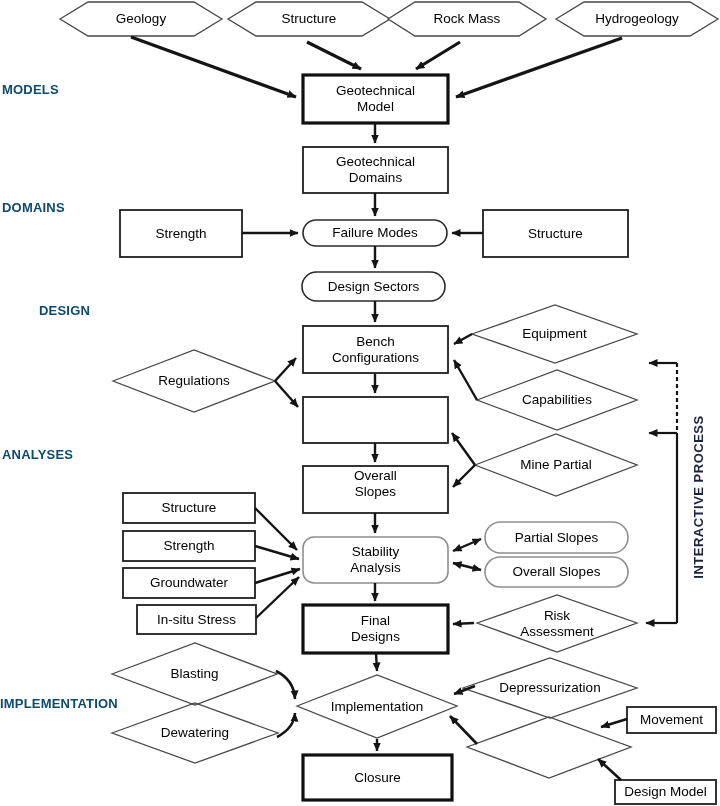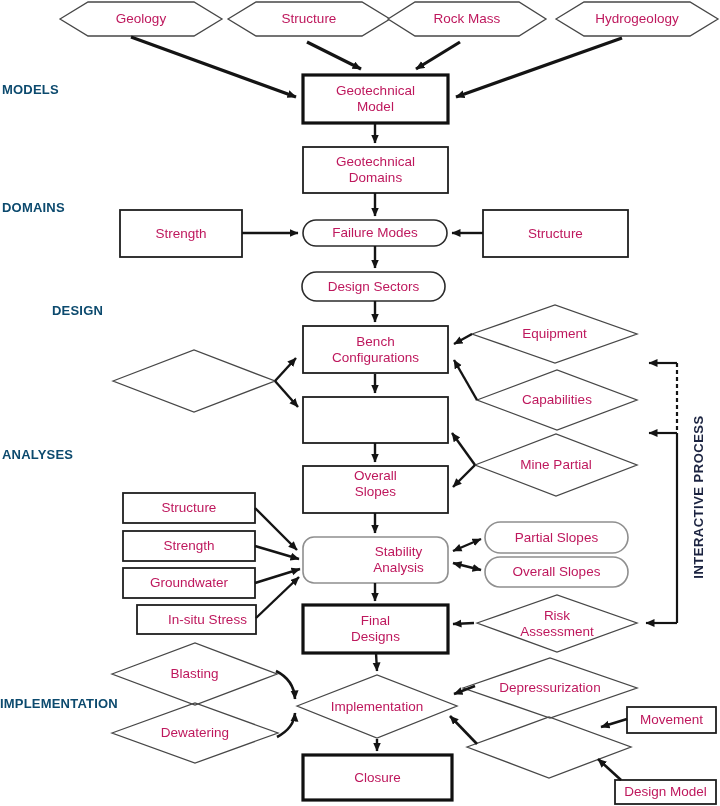--- a/index.html
+++ b/index.html
@@ -3,21 +3,21 @@
 <meta charset="utf-8">
 <style>
   html,body{margin:0;padding:0;background:#ffffff;}
   #stage{
     position:relative;width:720px;height:806px;background:#ffffff;
     font-family:"Liberation Sans", sans-serif;overflow:hidden;
   }
   #diagram-svg{position:absolute;left:0;top:0;}
   .lbl{
     position:absolute;display:flex;align-items:center;justify-content:center;
-    text-align:center;white-space:pre-line;color:#be185d;font-size:13.5px;
+    text-align:center;white-space:pre-line;color:#000000;font-size:13.5px;
     line-height:1.16;pointer-events:none;
   }
   .sec{
     font-weight:bold;justify-content:flex-start;text-align:left;
     font-size:13px;letter-spacing:.2px;color:#0c4a6e;
   }
   .rail-lbl{
     font-weight:bold;font-size:13px;letter-spacing:.5px;color:#1b2340;
     transform:rotate(-90deg);
   }
@@ -146,21 +146,21 @@
       <line x1="677" y1="363" x2="649" y2="363" marker-end="url(#ah)"></line>
       <line x1="677" y1="363" x2="677" y2="433" stroke-dasharray="4 3"></line>
       <line x1="677" y1="433" x2="649" y2="433" marker-end="url(#ah)"></line>
       <line x1="677" y1="433" x2="677" y2="623"></line>
       <line x1="677" y1="623" x2="646" y2="623" marker-end="url(#ah)"></line>
     </g>
   </svg>
 
   <div class="lbl sec" style="left:2px;top:82px;width:92px;height:16px;">MODELS</div>
   <div class="lbl sec" style="left:2px;top:200px;width:92px;height:16px;">DOMAINS</div>
-  <div class="lbl sec" style="left:20px;top:303px;width:92px;height:16px;padding-left:32px;">DESIGN</div>
+  <div class="lbl sec" style="left:7px;top:303px;width:92px;height:16px;padding-left:32px;">DESIGN</div>
   <div class="lbl sec" style="left:2px;top:447px;width:92px;height:16px;">ANALYSES</div>
   <div class="lbl sec" style="left:0px;top:696px;width:128px;height:16px;">IMPLEMENTATION</div>
 
   <div class="lbl" style="left:60px;top:2px;width:162px;height:34px;">Geology</div>
   <div class="lbl" style="left:228px;top:2px;width:162px;height:34px;">Structure</div>
   <div class="lbl" style="left:388px;top:2px;width:158px;height:34px;">Rock Mass</div>
   <div class="lbl" style="left:556px;top:2px;width:162px;height:34px;">Hydrogeology</div>
 
   <div class="lbl" style="left:303px;top:75px;width:145px;height:48px;">Geotechnical
 Model</div>
@@ -168,31 +168,32 @@
 Domains</div>
 
   <div class="lbl" style="left:120px;top:210px;width:122px;height:47px;">Strength</div>
   <div class="lbl" style="left:303px;top:220px;width:144px;height:26px;">Failure Modes</div>
   <div class="lbl" style="left:483px;top:210px;width:145px;height:47px;">Structure</div>
   <div class="lbl" style="left:302px;top:272px;width:143px;height:29px;">Design Sectors</div>
 
   <div class="lbl" style="left:303px;top:326px;width:145px;height:47px;">Bench
 Configurations</div>
   <div class="lbl" style="left:472px;top:305px;width:165px;height:58px;">Equipment</div>
+  <div class="lbl" style="left:113px;top:350px;width:162px;height:62px;">Regulations</div>
   <div class="lbl" style="left:477px;top:370px;width:160px;height:60px;">Capabilities</div>
   <div class="lbl" style="left:475px;top:434px;width:162px;height:62px;">Mine Partial</div>
   <div class="lbl" style="left:303px;top:466px;width:145px;height:35px;">Overall
 Slopes</div>
 
   <div class="lbl" style="left:123px;top:493px;width:132px;height:30px;">Structure</div>
   <div class="lbl" style="left:123px;top:531px;width:132px;height:30px;">Strength</div>
   <div class="lbl" style="left:123px;top:568px;width:132px;height:30px;">Groundwater</div>
-  <div class="lbl" style="left:137px;top:605px;width:119px;height:29px;margin-left:11px;">In-situ Stress</div>
-
-  <div class="lbl" style="left:303px;top:537px;width:145px;height:46px;padding-left:23px;">Stability
+  <div class="lbl" style="left:137px;top:605px;width:119px;height:29px;">In-situ Stress</div>
+
+  <div class="lbl" style="left:303px;top:537px;width:145px;height:46px;">Stability
 Analysis</div>
   <div class="lbl" style="left:485px;top:522px;width:143px;height:31px;">Partial Slopes</div>
   <div class="lbl" style="left:485px;top:557px;width:143px;height:30px;">Overall Slopes</div>
 
   <div class="lbl" style="left:303px;top:605px;width:145px;height:48px;">Final
 Designs</div>
   <div class="lbl" style="left:477px;top:595px;width:160px;height:57px;">Risk
 Assessment</div>
 
   <div class="lbl" style="left:112px;top:643px;width:165px;height:62px;">Blasting</div>

